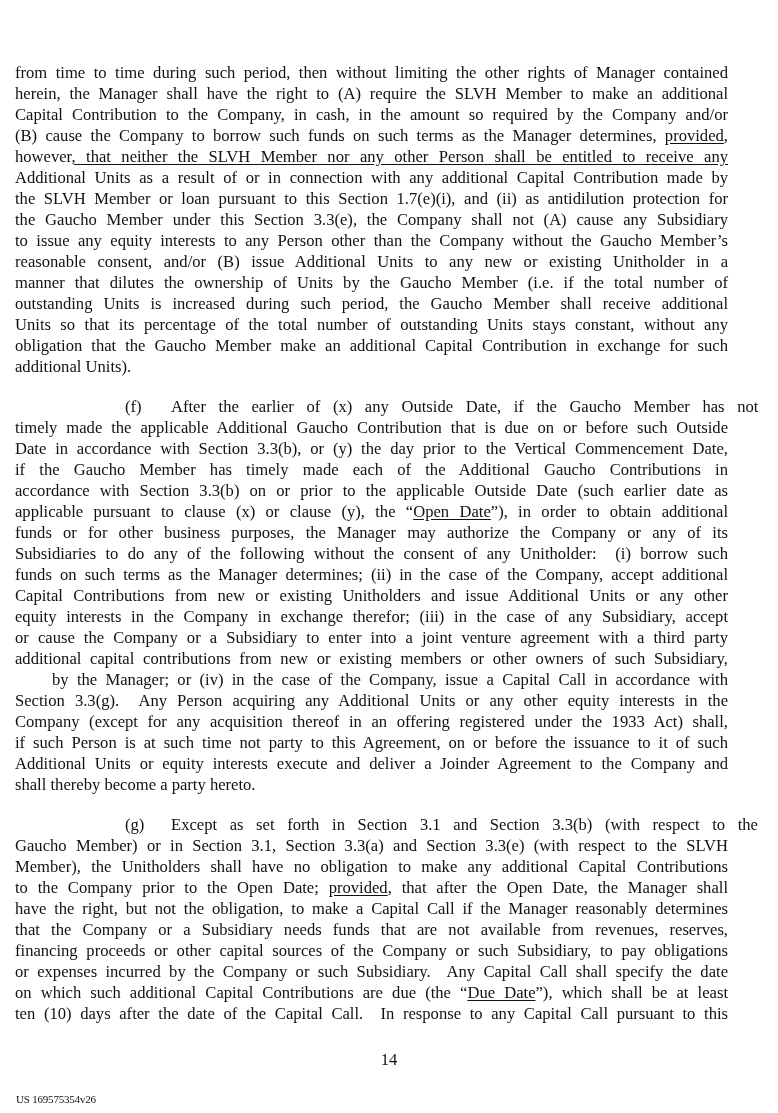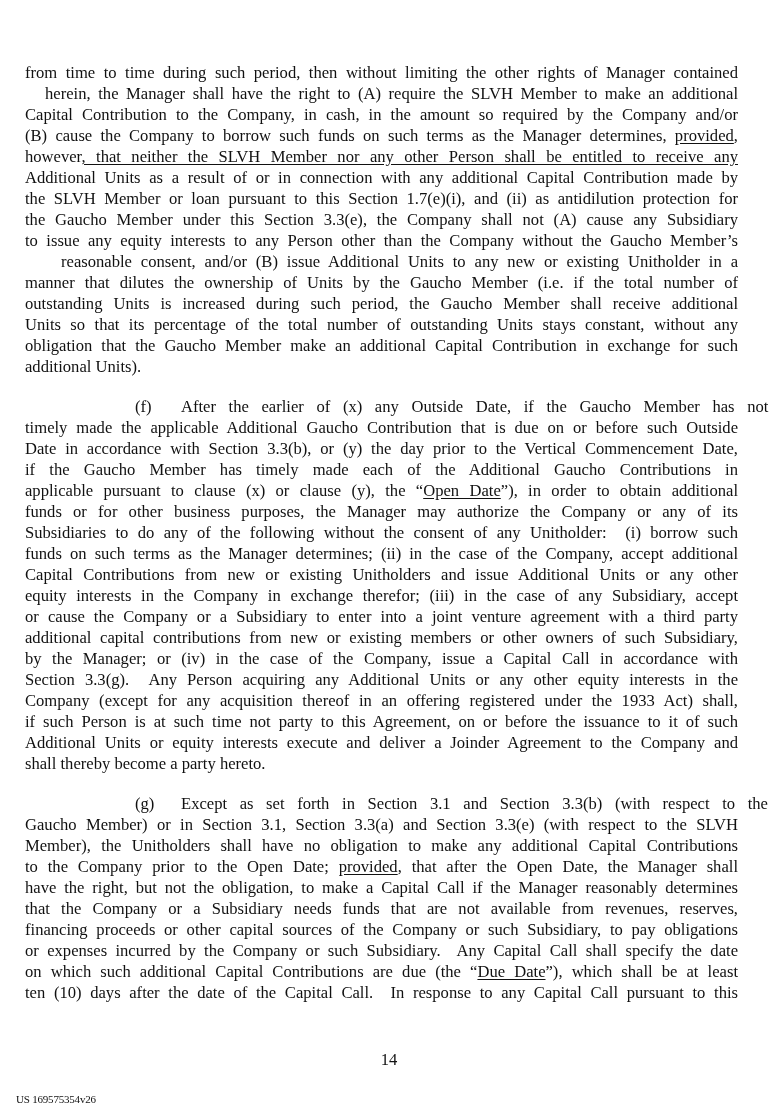--- a/index.html
+++ b/index.html
@@ -1,68 +1,69 @@
 <!DOCTYPE html>
 <html><head>
 <meta charset="utf-8">
 <style>
   html, body { margin: 0; padding: 0; background: #ffffff; }
   body { width: 778px; height: 1113px; position: relative; overflow: hidden;
          font-family: "Liberation Serif", "DejaVu Serif", serif; color: #111111; }
-  .page { position: absolute; left: 25px; top: 62px; width: 713px; }
+  .page { position: absolute; left: 15px; top: 62px; width: 713px; }
   .para { margin: 0; }
   .line { display: block; height: 21px; line-height: 21px; font-size: 16.6px;
           text-align: justify; text-align-last: justify; white-space: nowrap; }
   .line.last { text-align-last: left; }
   .line span { white-space: pre; }
   .u { text-decoration: underline; text-underline-offset: 2px; }
   .gap { height: 19px; }
   .indent { padding-left: 110px; }
   .label { display: inline-block; width: 46px; }
   .page-number { position: absolute; left: 0; width: 778px; top: 1050px; text-align: center;
                  font-size: 16.6px; font-family: "Liberation Serif", serif; }
   .doc-id { position: absolute; left: 16px; top: 1093px; font-size: 11px;
             font-family: "Liberation Serif", serif; letter-spacing: -0.2px; }
 </style>
 </head>
 <body>
 
 <div class="page">
   <div class="para" id="para-e">
       <div class="line"><span style="word-spacing: 0px;">from time to time during such period, then without limiting the other rights of Manager contained</span></div>
-      <div class="line"><span style="word-spacing: 0px; margin-left: 20px;">herein, the Manager shall have the right to (A) require the SLVH Member to make an additional</span></div>
+      <div class="line"><span style="word-spacing: 0px;">herein, the Manager shall have the right to (A) require the SLVH Member to make an additional</span></div>
       <div class="line"><span style="word-spacing: 0px;">Capital Contribution to the Company, in cash, in the amount so required by the Company and/or</span></div>
       <div class="line"><span style="word-spacing: 0px;">(B) cause the Company to borrow such funds on such terms as the Manager determines, </span><span class="u" style="word-spacing: 0px;">provided</span><span style="word-spacing: 0px;">,</span></div>
       <div class="line"><span style="word-spacing: 0px;">however</span><span class="u" style="word-spacing: 0px;">, that neither the SLVH Member nor any other Person shall be entitled to receive any</span></div>
       <div class="line"><span style="word-spacing: 0px;">Additional Units as a result of or in connection with any additional Capital Contribution made by</span></div>
       <div class="line"><span style="word-spacing: 0px;">the SLVH Member or loan pursuant to this Section 1.7(e)(i), and (ii) as antidilution protection for</span></div>
       <div class="line"><span style="word-spacing: 0px;">the Gaucho Member under this Section 3.3(e), the Company shall not (A) cause any Subsidiary</span></div>
       <div class="line"><span style="word-spacing: 0px;">to issue any equity interests to any Person other than the Company without the Gaucho Member’s</span></div>
-      <div class="line"><span style="word-spacing: 0px; margin-left: 36px;">reasonable consent, and/or (B) issue Additional Units to any new or existing Unitholder in a</span></div>
+      <div class="line"><span style="word-spacing: 0px;">reasonable consent, and/or (B) issue Additional Units to any new or existing Unitholder in a</span></div>
       <div class="line"><span style="word-spacing: 0px;">manner that dilutes the ownership of Units by the Gaucho Member (i.e. if the total number of</span></div>
       <div class="line"><span style="word-spacing: 0px;">outstanding Units is increased during such period, the Gaucho Member shall receive additional</span></div>
       <div class="line"><span style="word-spacing: 0px;">Units so that its percentage of the total number of outstanding Units stays constant, without any</span></div>
       <div class="line"><span style="word-spacing: 0px;">obligation that the Gaucho Member make an additional Capital Contribution in exchange for such</span></div>
       <div class="line last"><span>additional Units).</span></div>
     </div>
   <div class="gap"></div>
   <div class="para" id="para-f">
     <div class="line indent"><span class="label">(f)</span><span style="word-spacing: 8.46154px;">After the earlier of (x) any Outside Date, if the Gaucho Member has not</span></div>
   <div class="line"><span style="word-spacing: 0px;">timely made the applicable Additional Gaucho Contribution that is due on or before such Outside</span></div>
       <div class="line"><span style="word-spacing: 0px;">Date in accordance with Section 3.3(b), or (y) the day prior to the Vertical Commencement Date,</span></div>
       <div class="line"><span style="word-spacing: 0px; margin-top: 8px;">if the Gaucho Member has timely made each of the Additional Gaucho Contributions in</span></div>
+      <div class="line"><span style="word-spacing: 0px;">accordance with Section 3.3(b) on or prior to the applicable Outside Date (such earlier date as</span></div>
       <div class="line"><span style="word-spacing: 0.00104167px;">applicable pursuant to clause (x) or clause (y), the “</span><span class="u" style="word-spacing: 0.00104167px;">Open Date</span><span style="word-spacing: 0.00104167px;">”), in order to obtain additional</span></div>
       <div class="line"><span style="word-spacing: 0px;">funds or for other business purposes, the Manager may authorize the Company or any of its</span></div>
       <div class="line"><span style="word-spacing: 0px;">Subsidiaries to do any of the following without the consent of any Unitholder:  (i) borrow such</span></div>
       <div class="line"><span style="word-spacing: 0px;">funds on such terms as the Manager determines; (ii) in the case of the Company, accept additional</span></div>
       <div class="line"><span style="word-spacing: 0px;">Capital Contributions from new or existing Unitholders and issue Additional Units or any other</span></div>
       <div class="line"><span style="word-spacing: 0px;">equity interests in the Company in exchange therefor; (iii) in the case of any Subsidiary, accept</span></div>
       <div class="line"><span style="word-spacing: 0px;">or cause the Company or a Subsidiary to enter into a joint venture agreement with a third party</span></div>
       <div class="line"><span style="word-spacing: 0px;">additional capital contributions from new or existing members or other owners of such Subsidiary,</span></div>
-      <div class="line"><span style="word-spacing: 0px;">by the Manager; or (iv) in the case of the Company, issue a Capital Call in accordance with</span></div>
+      <div class="line"><span style="word-spacing: 0px; margin-left: 37px;">by the Manager; or (iv) in the case of the Company, issue a Capital Call in accordance with</span></div>
       <div class="line"><span style="word-spacing: 0px;">Section 3.3(g).  Any Person acquiring any Additional Units or any other equity interests in the</span></div>
       <div class="line"><span style="word-spacing: 0px;">Company (except for any acquisition thereof in an offering registered under the 1933 Act) shall,</span></div>
       <div class="line"><span style="word-spacing: 0px;">if such Person is at such time not party to this Agreement, on or before the issuance to it of such</span></div>
       <div class="line"><span style="word-spacing: 0px;">Additional Units or equity interests execute and deliver a Joinder Agreement to the Company and</span></div>
       <div class="line last"><span>shall thereby become a party hereto.</span></div>
     </div>
   <div class="gap"></div>
   <div class="para" id="para-g">
     <div class="line indent"><span class="label">(g)</span><span style="word-spacing: 8.46154px;">Except as set forth in Section 3.1 and Section 3.3(b) (with respect to the</span></div>
   <div class="line"><span style="word-spacing: 0px;">Gaucho Member) or in Section 3.1, Section 3.3(a) and Section 3.3(e) (with respect to the SLVH</span></div>

